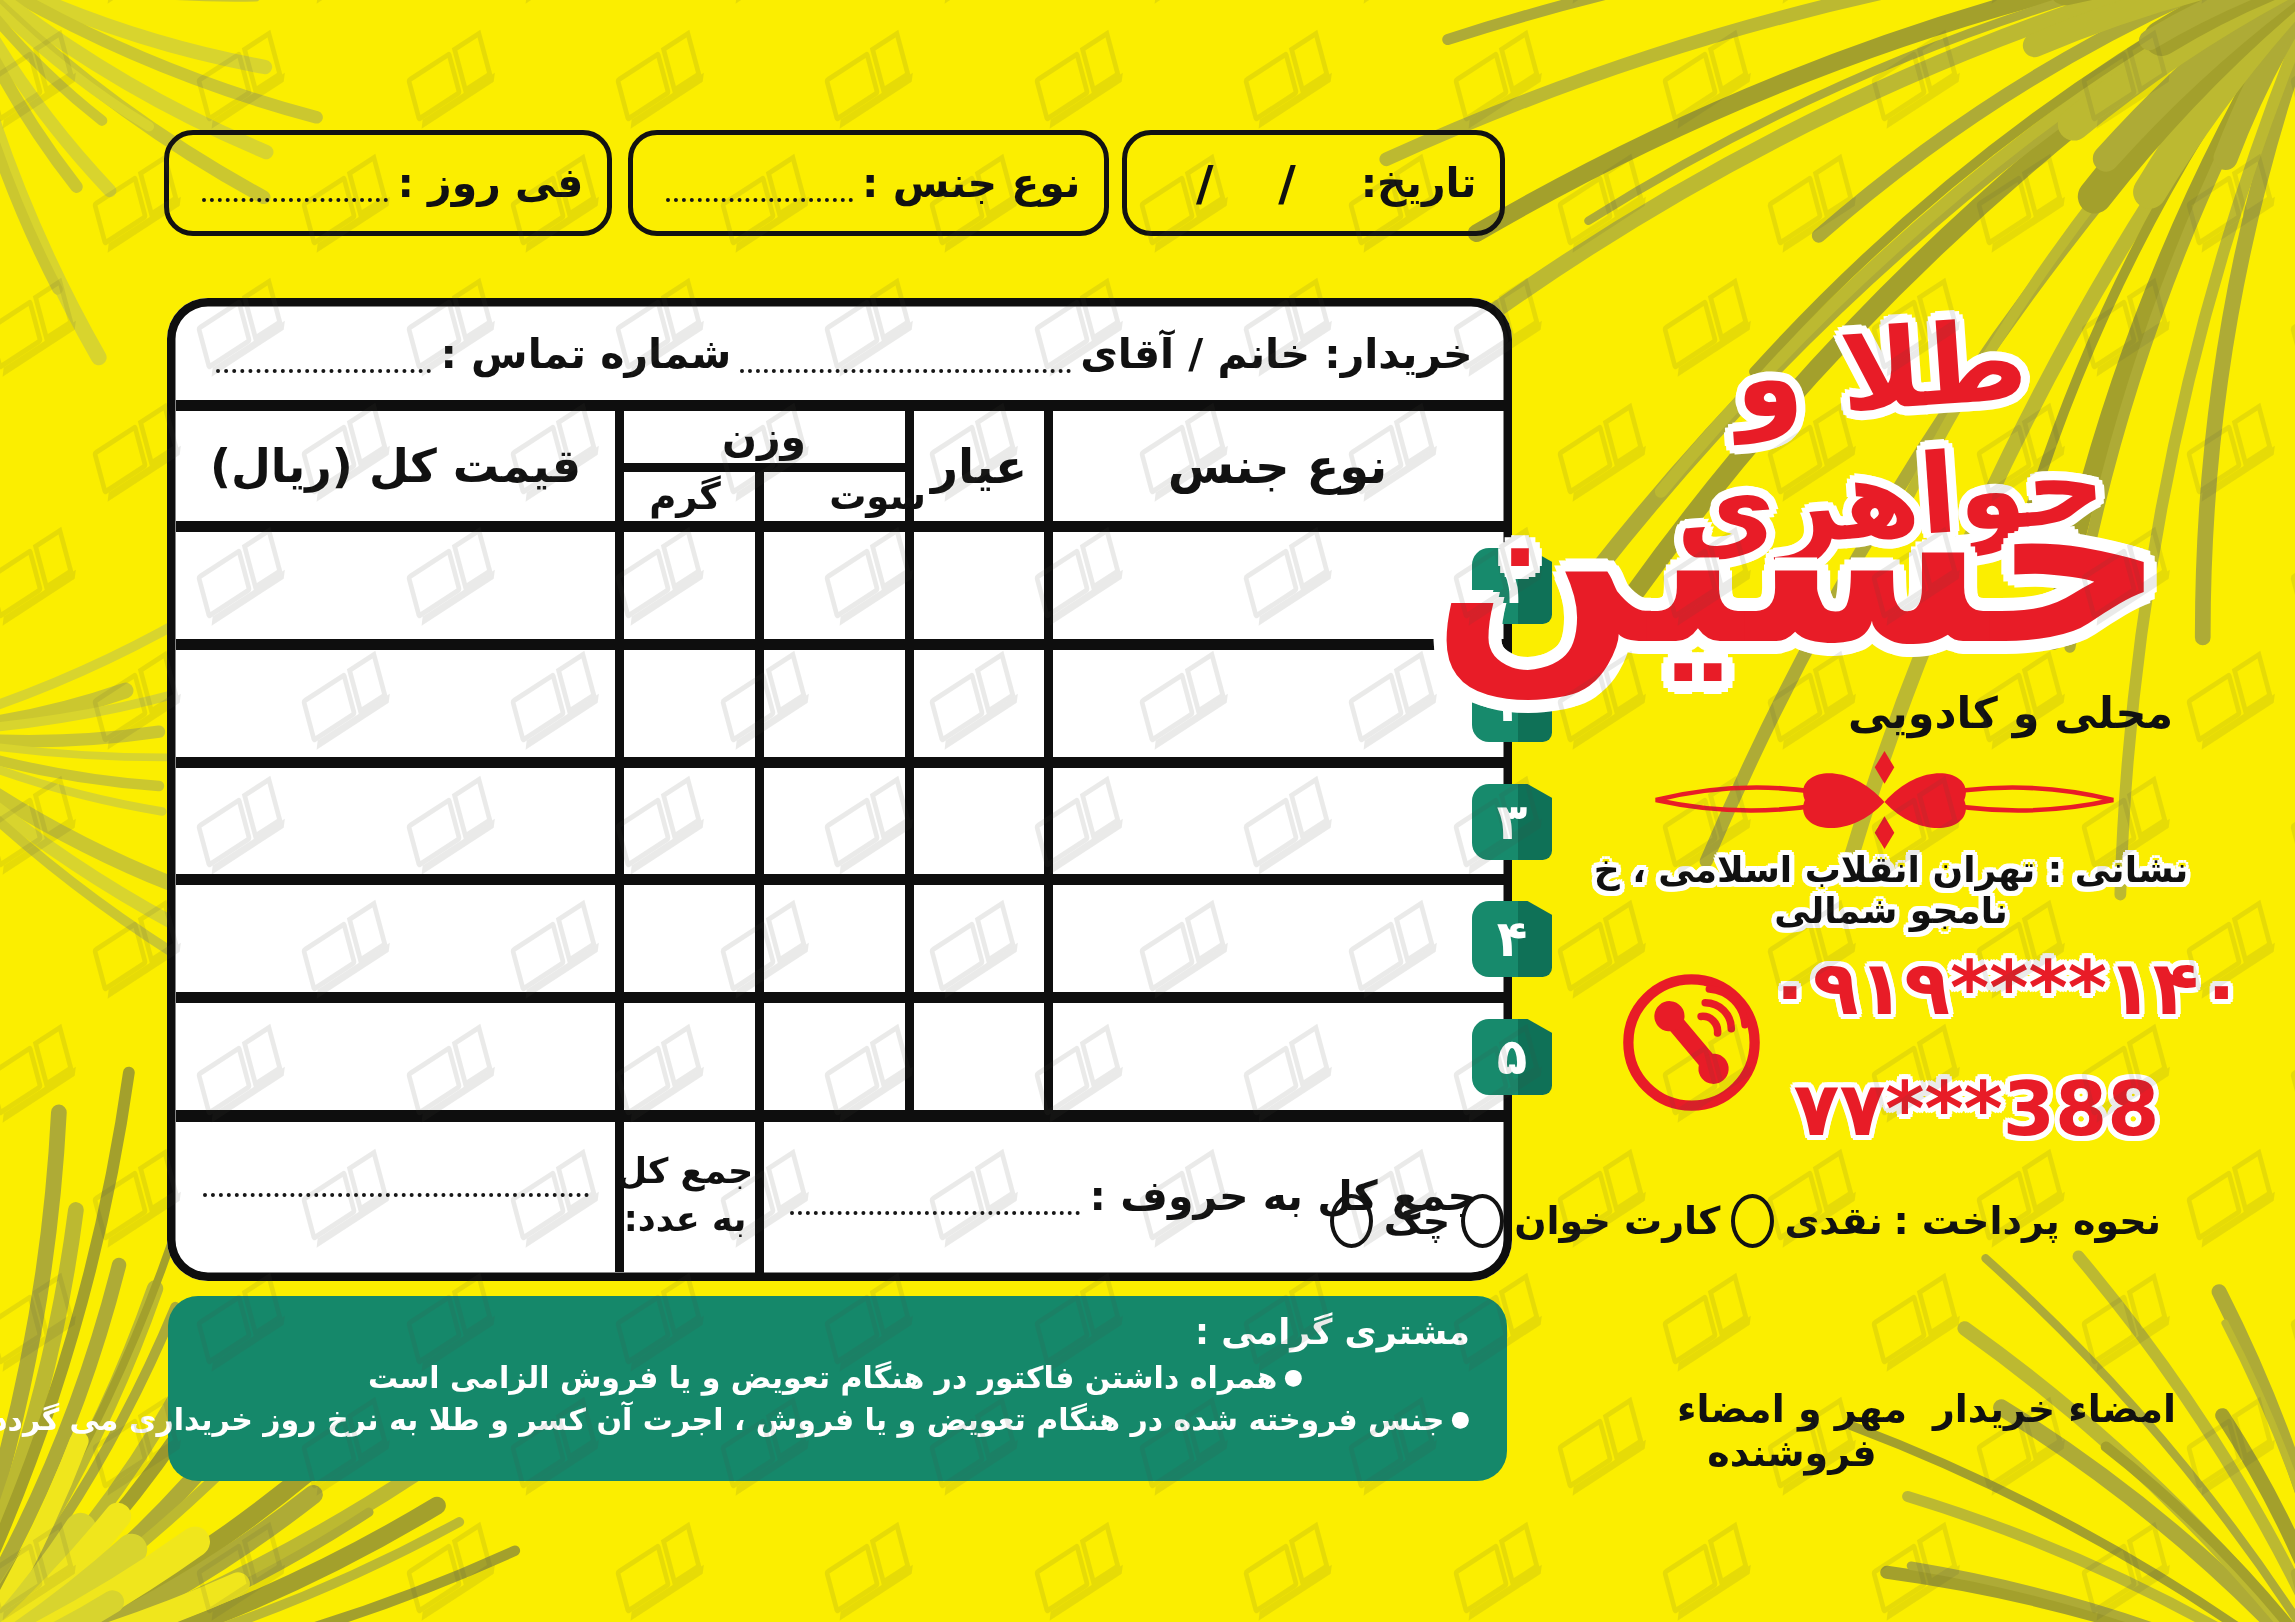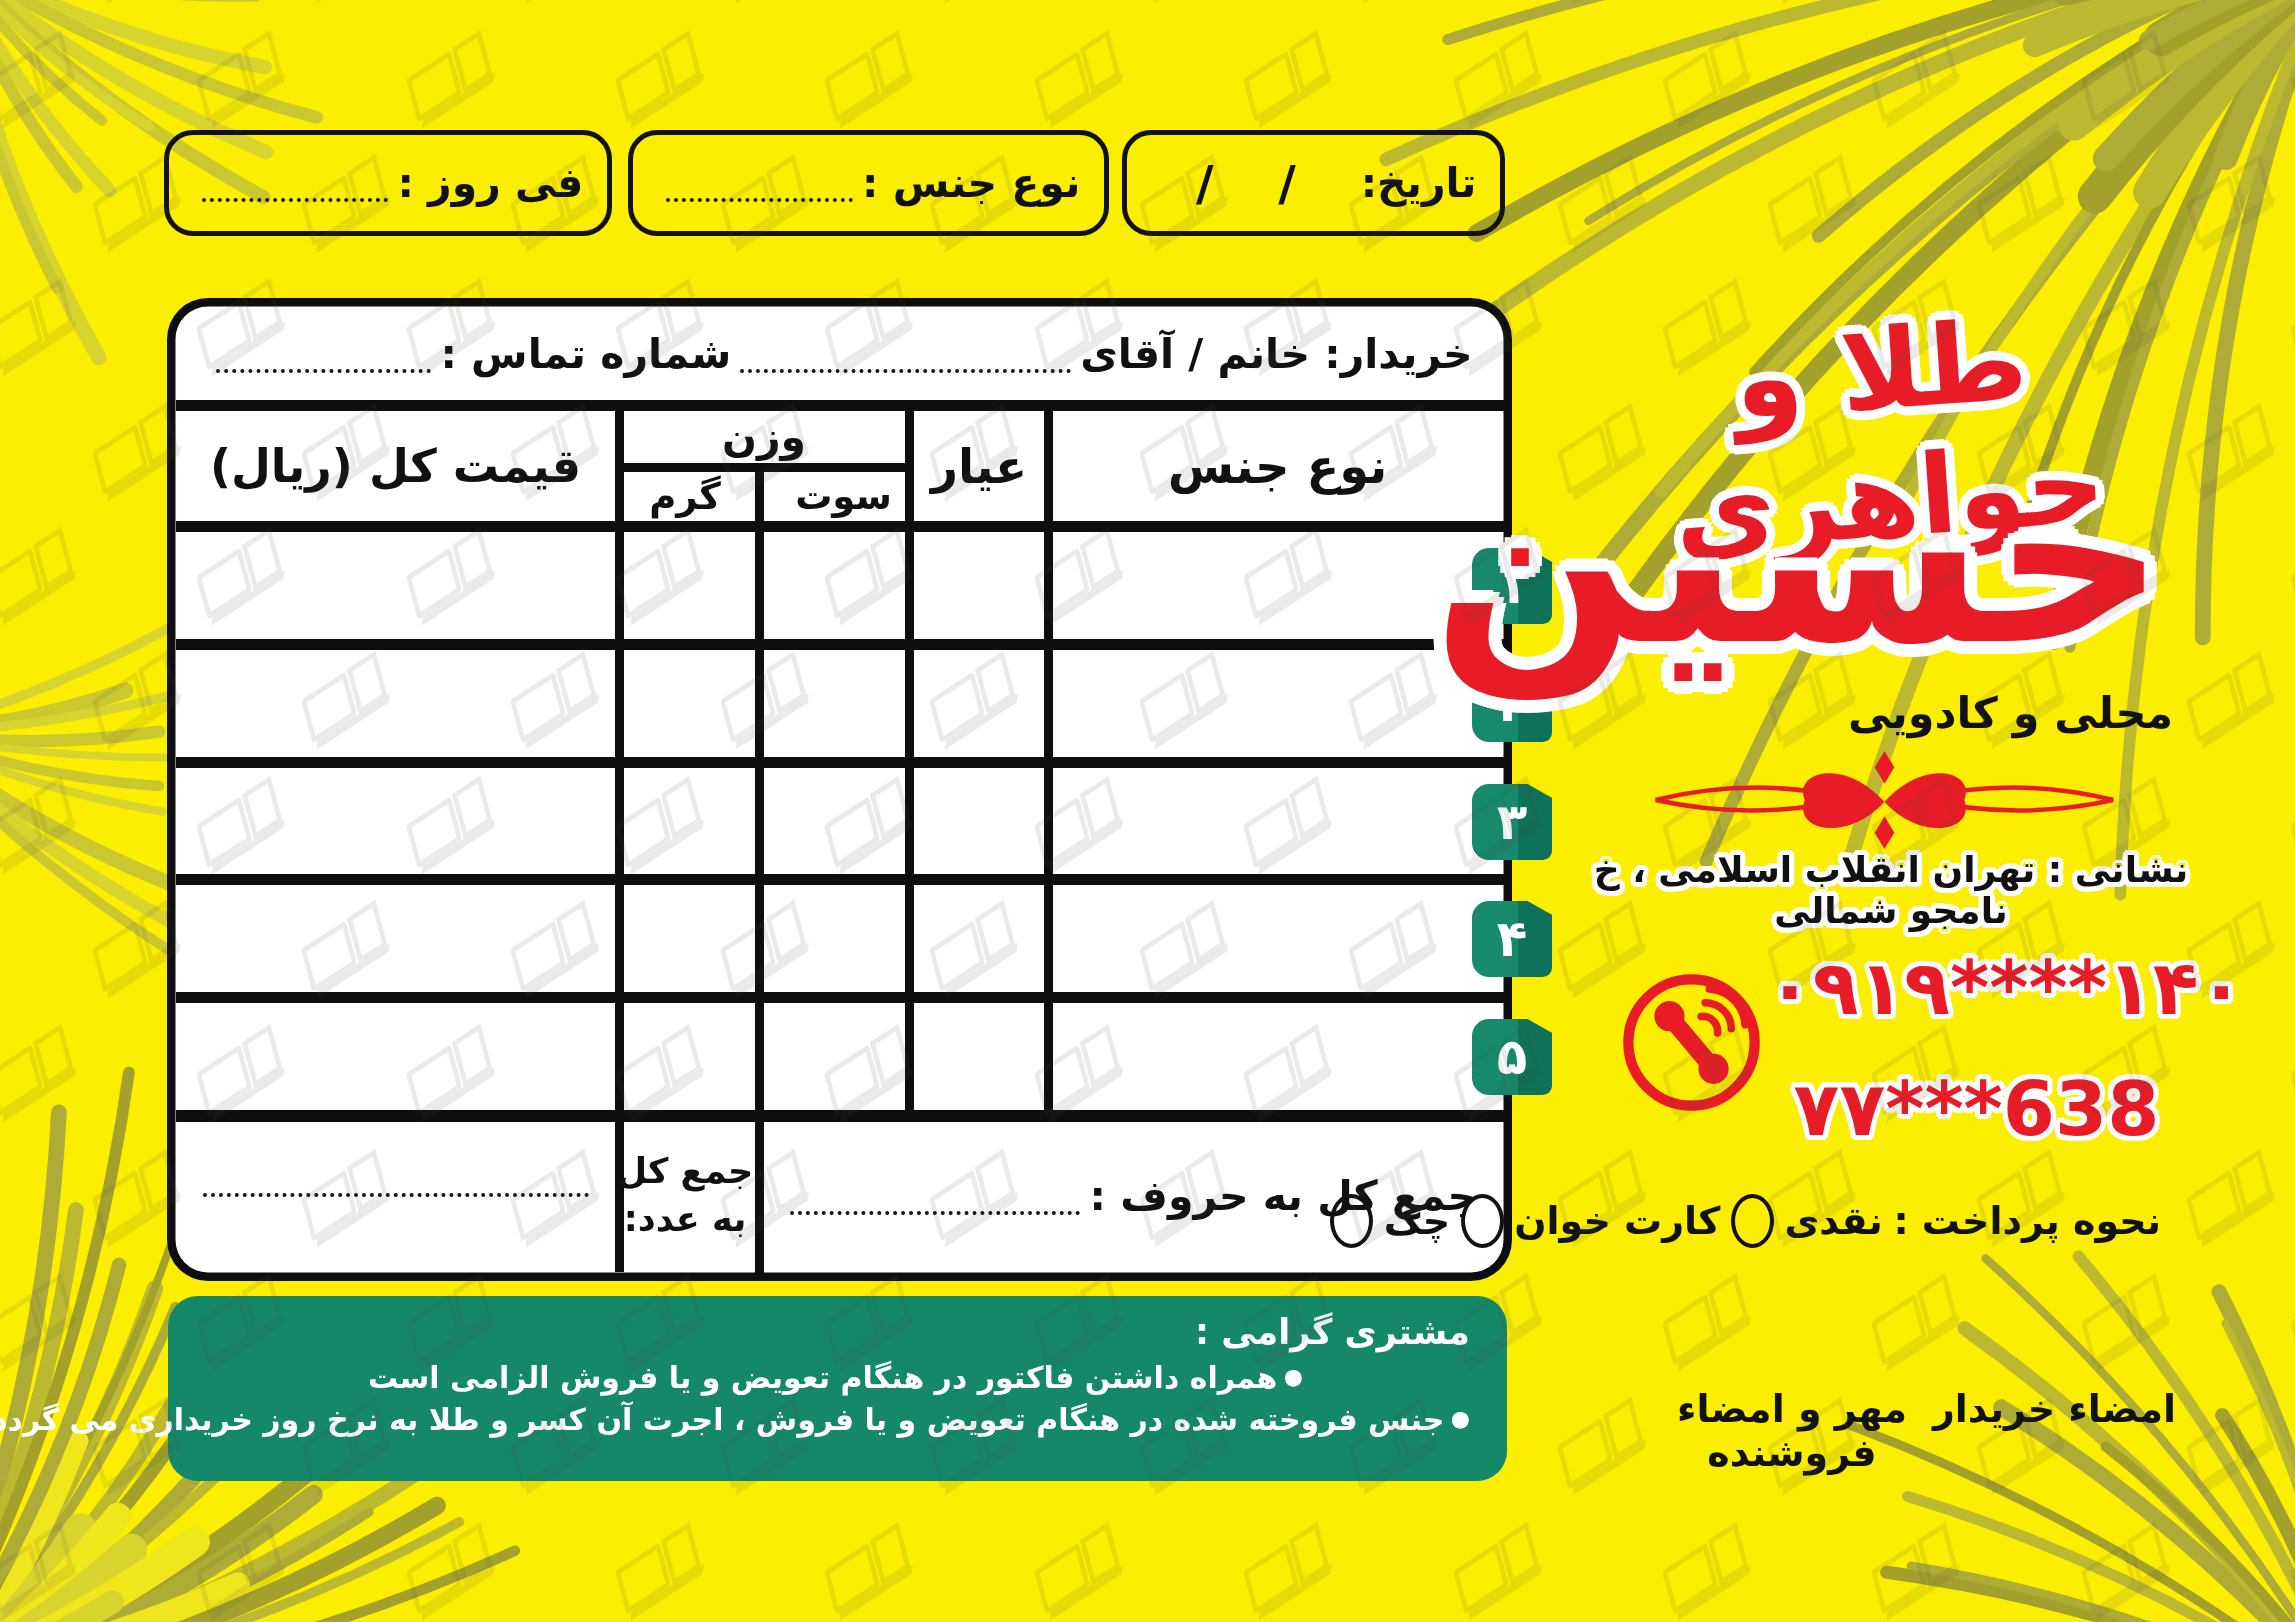--- a/index.html
+++ b/index.html
@@ -232,21 +232,21 @@
   <div class="hl" style="top:694px"></div>
   <div class="hl" style="top:812px;height:11.8px"></div>
   <div class="vl" style="left:448px;top:113px;height:861px"></div>
   <div class="vl" style="left:588px;top:169px;height:806px"></div>
   <div class="vl" style="left:738px;top:113px;height:705px"></div>
   <div class="vl" style="left:877px;top:113px;height:705px"></div>
 
   <div class="cell" style="left:448px;top:113px;width:298px;height:52px;font-size:41px">وزن</div>
   <div class="cell" style="left:8.5px;top:113px;width:440px;height:110px;font-size:46px">قیمت کل (ریال)</div>
   <div class="cell" style="left:448px;top:174px;width:140px;height:49px;font-size:37px">گرم</div>
-  <div class="cell" style="left:598px;top:174px;width:157px;height:49px;font-size:37px">سوت</div>
+  <div class="cell" style="left:632px;top:174px;width:157px;height:49px;font-size:37px">سوت</div>
   <div class="cell" style="left:747px;top:113px;width:130px;height:110px;font-size:47px">عیار</div>
   <div class="cell" style="left:885px;top:113px;width:451px;height:110px;font-size:48px">نوع جنس</div>
 
   <div class="rowhit" style="top:234px"></div>
   <div class="rowhit" style="top:352px"></div>
   <div class="rowhit" style="top:470px"></div>
   <div class="rowhit" style="top:588px"></div>
   <div class="rowhit" style="top:705px"></div>
 
   <div class="tab" style="top:250px">
@@ -289,21 +289,21 @@
     <path d="M380,78 C320,10 240,30 258,75 C240,120 320,142 380,78 Z"></path>
     <path d="M380,78 C440,10 520,30 502,75 C520,120 440,142 380,78 Z"></path>
     <path d="M380,0 l15,25 -15,25 -15,-25 Z"></path>
     <path d="M380,100 l15,25 -15,25 -15,-25 Z"></path>
   </g>
 </svg>
 
 <div class="abs stroke8" id="address">نشانی : تهران انقلاب اسلامی ، خ نامجو شمالی</div>
 
 <div class="phone stroke8" id="phone-1" dir="ltr">۰۹۱۹****۱۴۰</div>
-<div class="phone stroke8" id="phone-2" dir="ltr">۷۷***638</div>
+<div class="phone stroke8" id="phone-2" dir="ltr">۷۷***388</div>
 
 <svg id="phone-icon" width="151" height="151" viewBox="-110 -110 220 220" xmlns="http://www.w3.org/2000/svg">
   <circle cx="0" cy="0" r="92" fill="none" stroke="#e81c27" stroke-width="15"></circle>
   <g transform="rotate(-40)" fill="#e81c27">
     <rect x="-13" y="-52" width="26" height="104" rx="13"></rect>
     <circle cx="0" cy="-50" r="22"></circle>
     <circle cx="0" cy="50" r="22"></circle>
   </g>
   <g fill="none" stroke="#e81c27" stroke-width="11" stroke-linecap="round">
     <path d="M14,-38 A 22,22 0 0 1 38,-14"></path>

